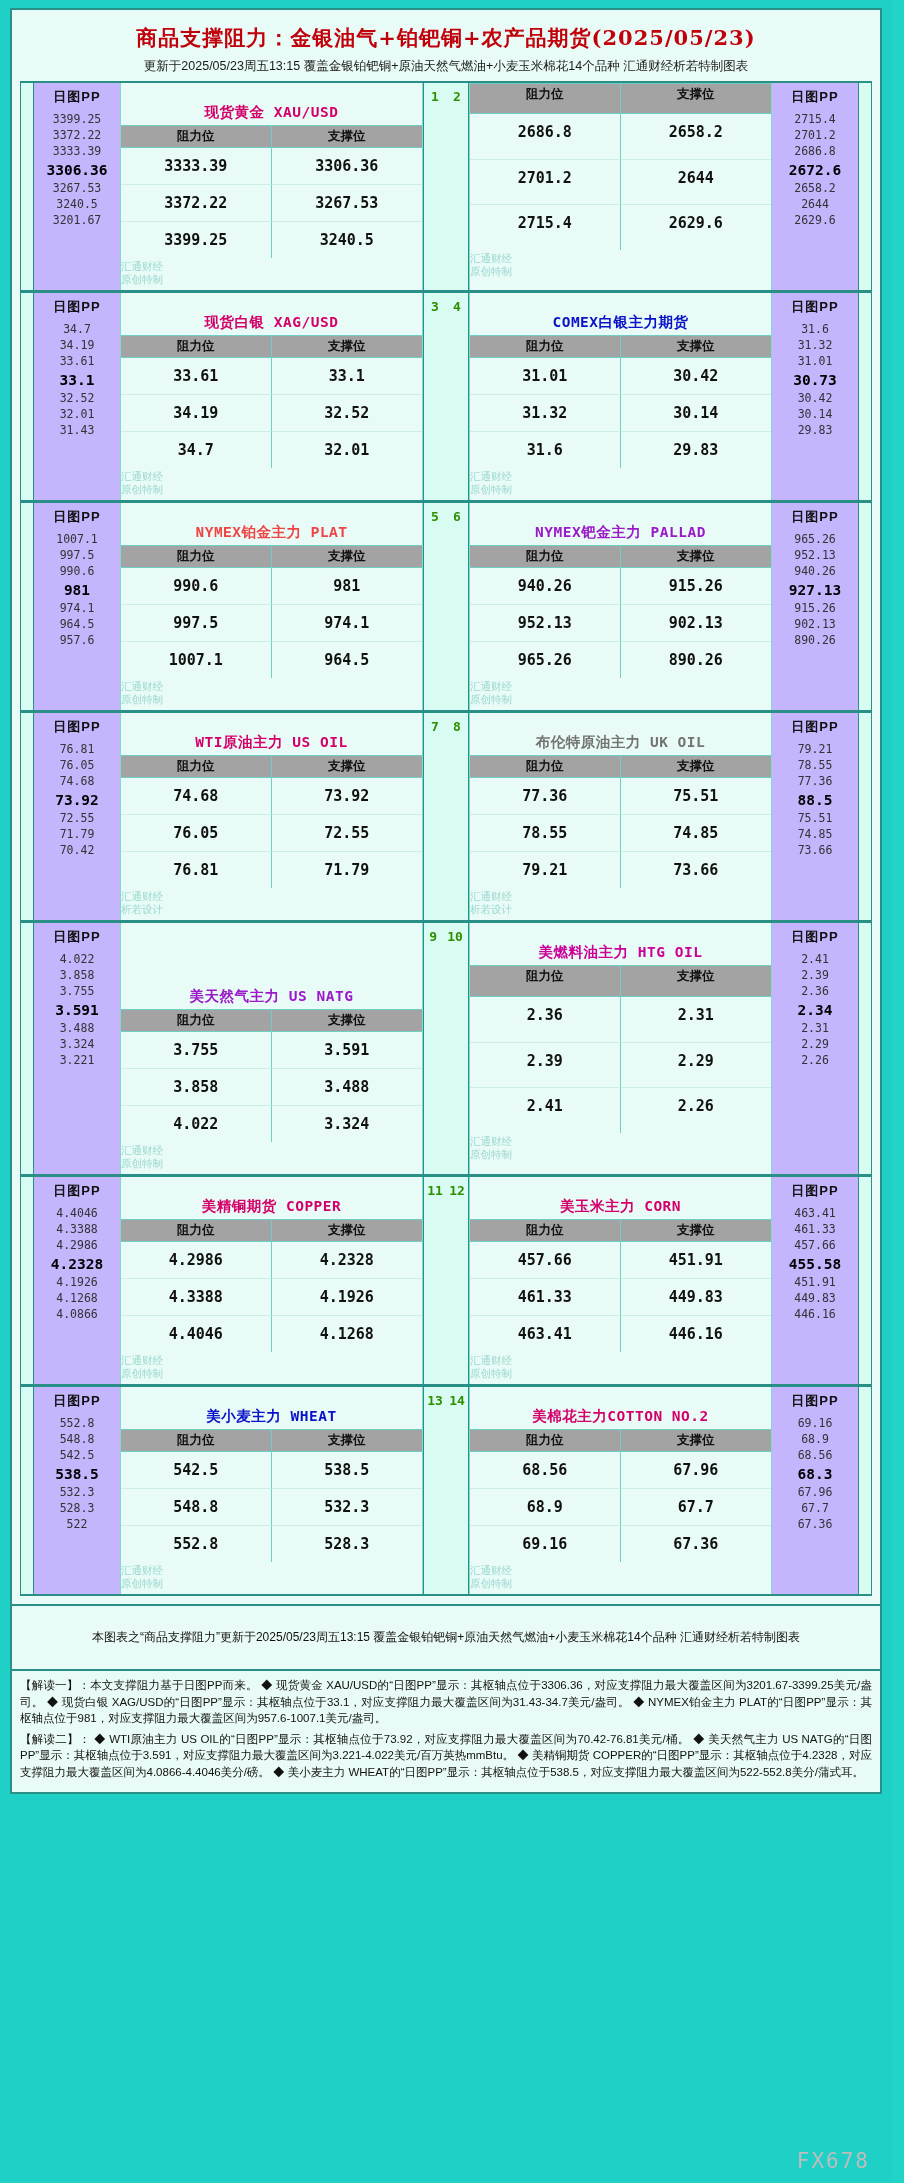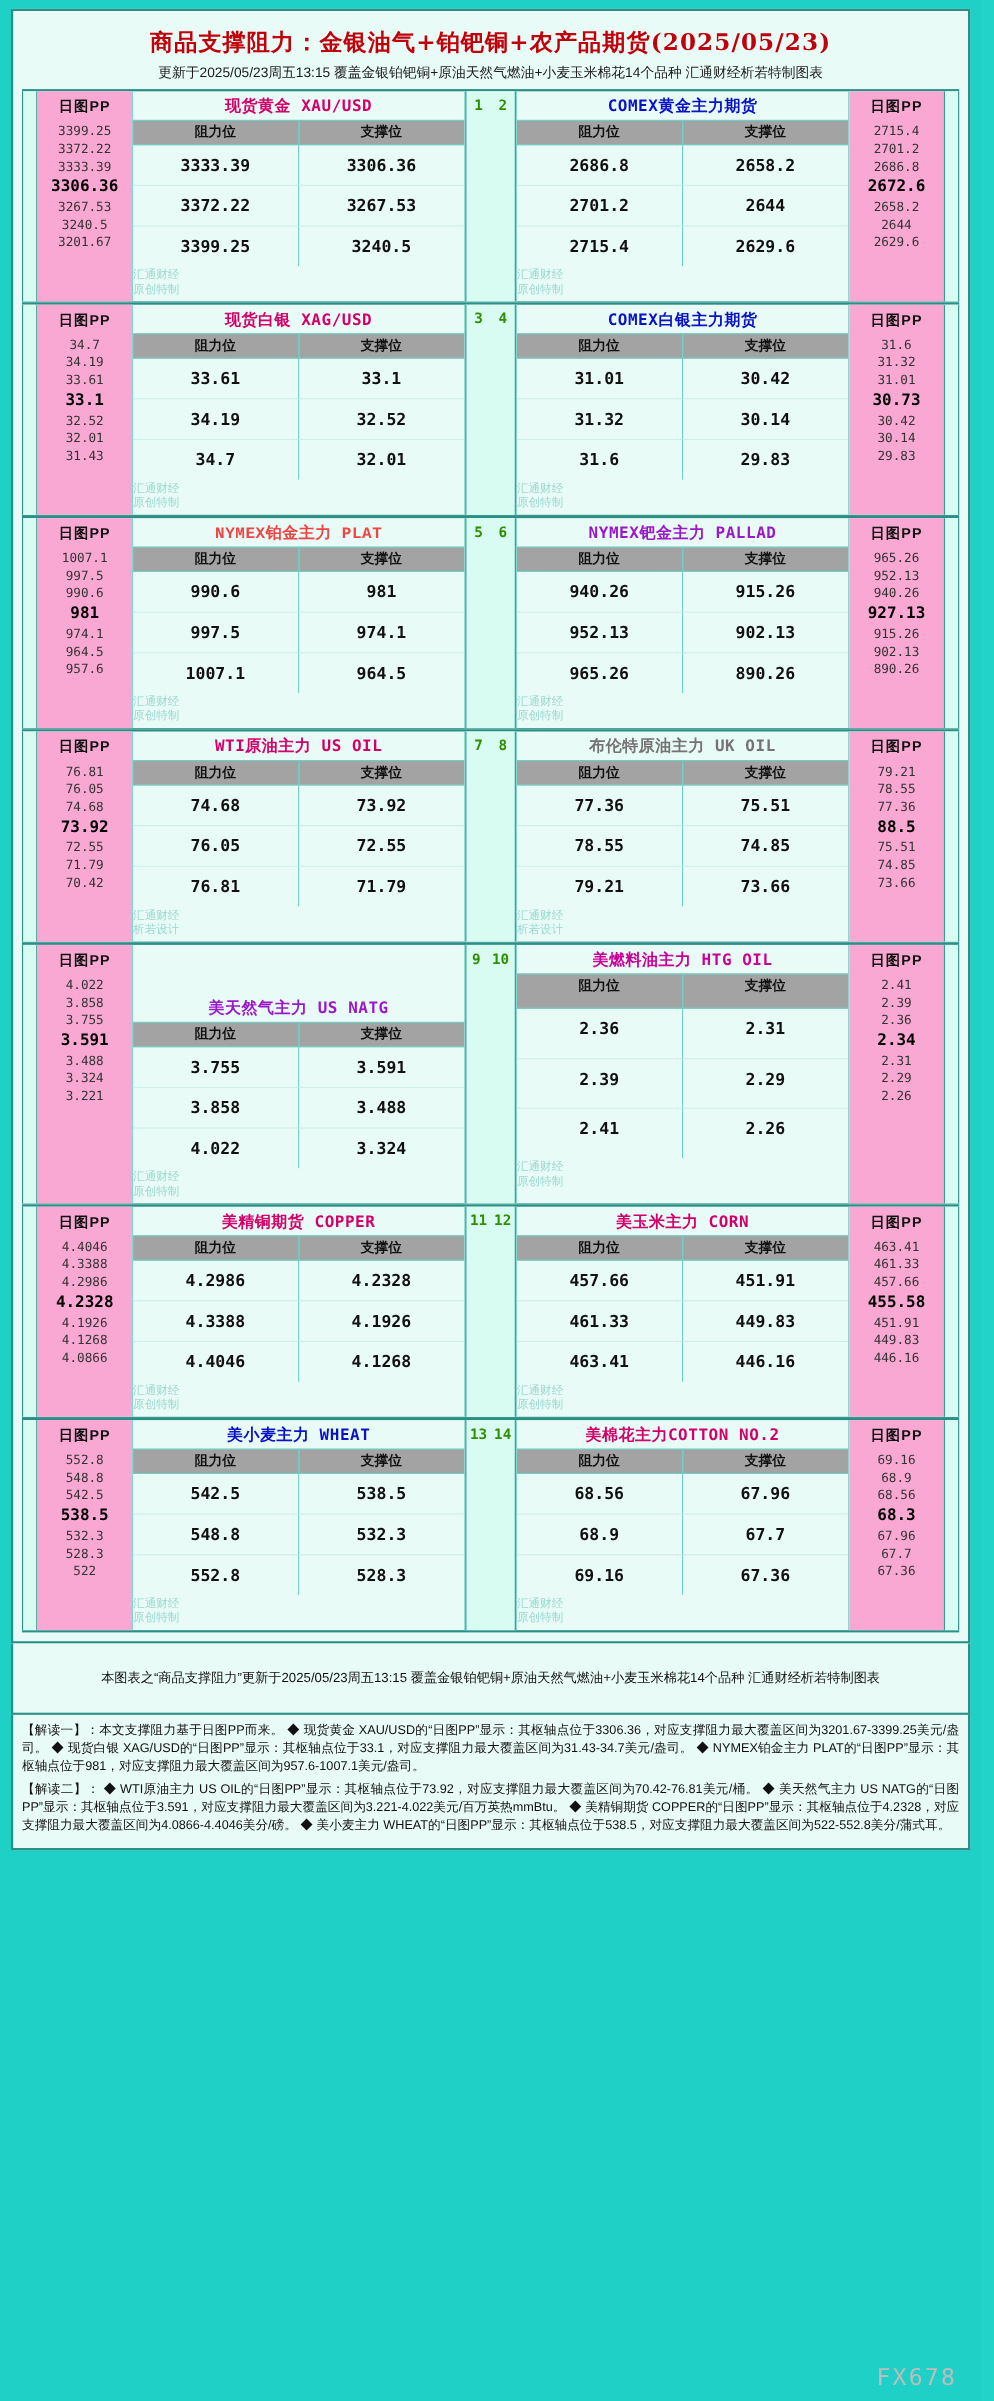--- a/index.html
+++ b/index.html
@@ -55,21 +55,21 @@
     display: flex;
     flex-direction: row;
     min-width: 0;
   }
   .pp-col {
     width: 86px;
     text-align: center;
     font-size: 11.5px;
     font-family: "DejaVu Sans Mono", monospace;
     padding: 2px 0 2px 0;
-    background: #f9a8d4;
+    background: #c4b5fd;
   }
   .pp-col.right { order: 2; }
   .pp-head {
     font-family: "Liberation Sans", sans-serif;
     font-size: 13px;
     font-weight: bold;
     color: #111;
     padding: 3px 0 5px 0;
     letter-spacing: 1px;
   }
@@ -85,21 +85,21 @@
     min-width: 0;
     display: flex;
     flex-direction: column;
     border-left: 1px solid #7fd9cf;
     border-right: 1px solid #7fd9cf;
   }
   .core-title {
     text-align: center;
     font-weight: bold;
     font-size: 14.5px;
-    padding: 4px 0 3px 0;
+    padding: 20px 0 3px 0;
     letter-spacing: 0.5px;
     font-family: "DejaVu Sans Mono", monospace;
   }
   .c-red { color: #d4006a; }
   .c-blue { color: #0a12c8; }
   .c-purple { color: #9b19c9; }
   .c-magenta { color: #cc0099; }
   .grid {
     display: grid;
     grid-template-columns: 1fr 1fr;
@@ -221,21 +221,20 @@
             </div>
           </div>
           <div class="midcol">
             <div class="nums">
               <span>1</span>
               <span>2</span>
             </div>
           </div>
           <div class="half">
             <div class="core">
-              <div class="core-title c-blue" style="color: rgb(10, 18, 200);">COMEX黄金主力期货</div>
               <div class="grid">
                 <div class="gh l">阻力位</div>
                 <div class="gh">支撑位</div>
                 <div class="gc l">2686.8</div>
                 <div class="gc">2658.2</div>
                 <div class="gc l">2701.2</div>
                 <div class="gc">2644</div>
                 <div class="gc l last">2715.4</div>
                 <div class="gc last">2629.6</div>
                 <div class="watermark">

